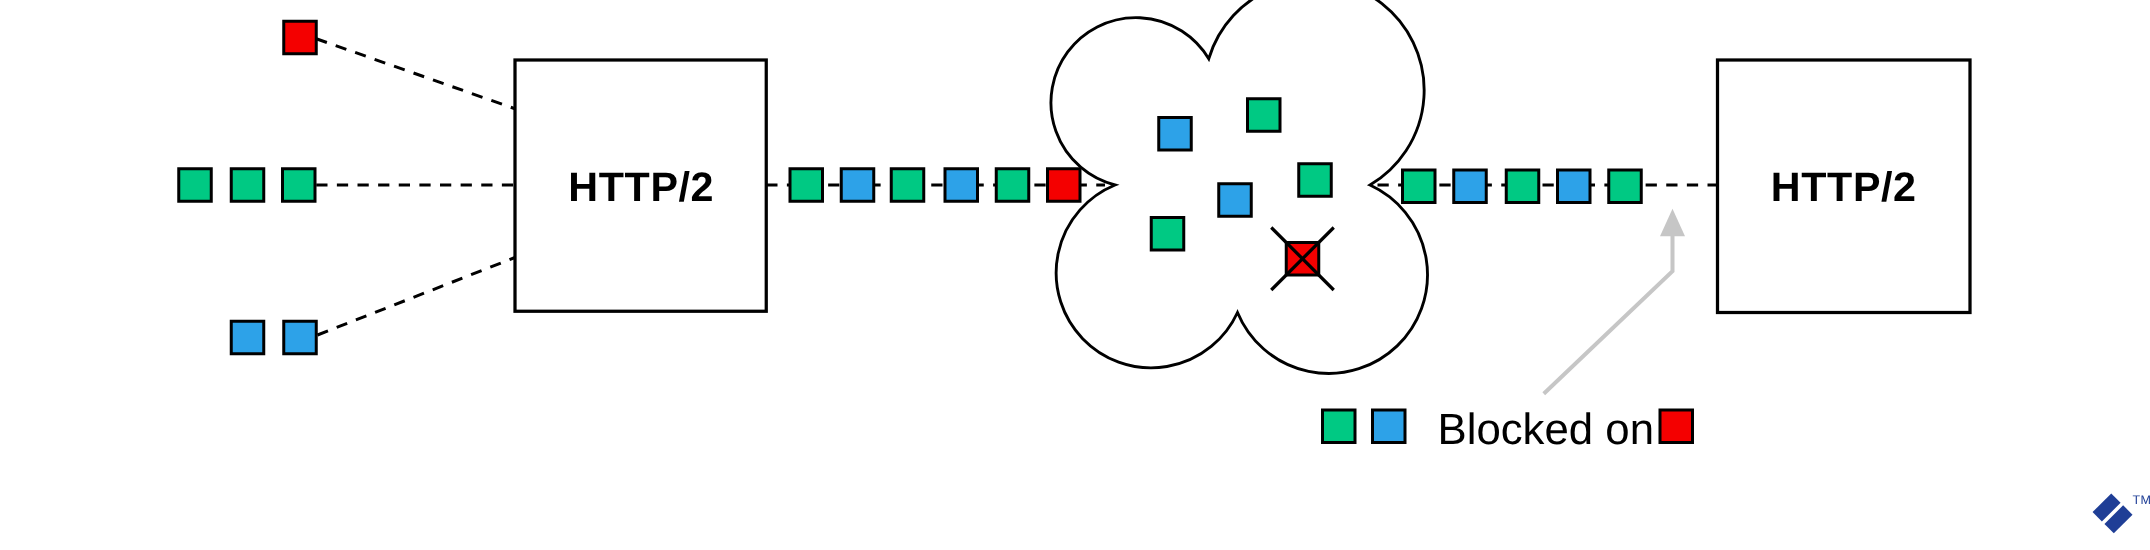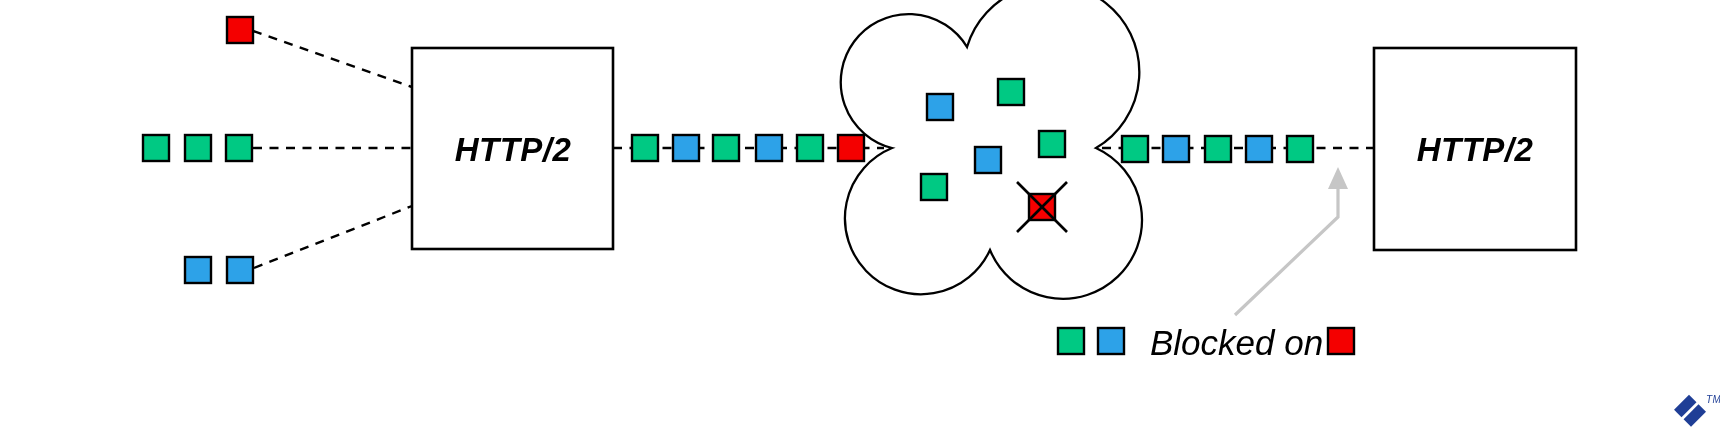--- a/index.html
+++ b/index.html
@@ -1,17 +1,17 @@
 <!DOCTYPE html>
 <html><head>
 <meta charset="utf-8">
 <style>
   html,body{margin:0;padding:0;background:#ffffff;}
   .stage{position:relative;width:1720px;height:440px;background:#ffffff;overflow:hidden;
-         font-family:"Liberation Sans", sans-serif;font-style:italic;}
+         font-family:"Liberation Sans", sans-serif;}
   svg{display:block;}
   .dashed{stroke:#000;stroke-width:2.4;stroke-dasharray:9 7.5;fill:none;}
   .cloud{fill:#fff;stroke:#000;stroke-width:2.3;}
   .box{fill:#fff;stroke:#000;stroke-width:2.6;}
   .box-label{font-family:"Liberation Sans",sans-serif;font-weight:700;font-size:33px;fill:#000;
              text-anchor:middle;dominant-baseline:central;letter-spacing:0.5px;}
   .legend-label{font-family:"Liberation Sans",sans-serif;font-size:35px;fill:#000;}
   .frame{stroke:#000;stroke-width:2.4;}
   .xmark{stroke:#000;stroke-width:2.6;}
   .arrow-line{fill:none;stroke-width:3.2;}

